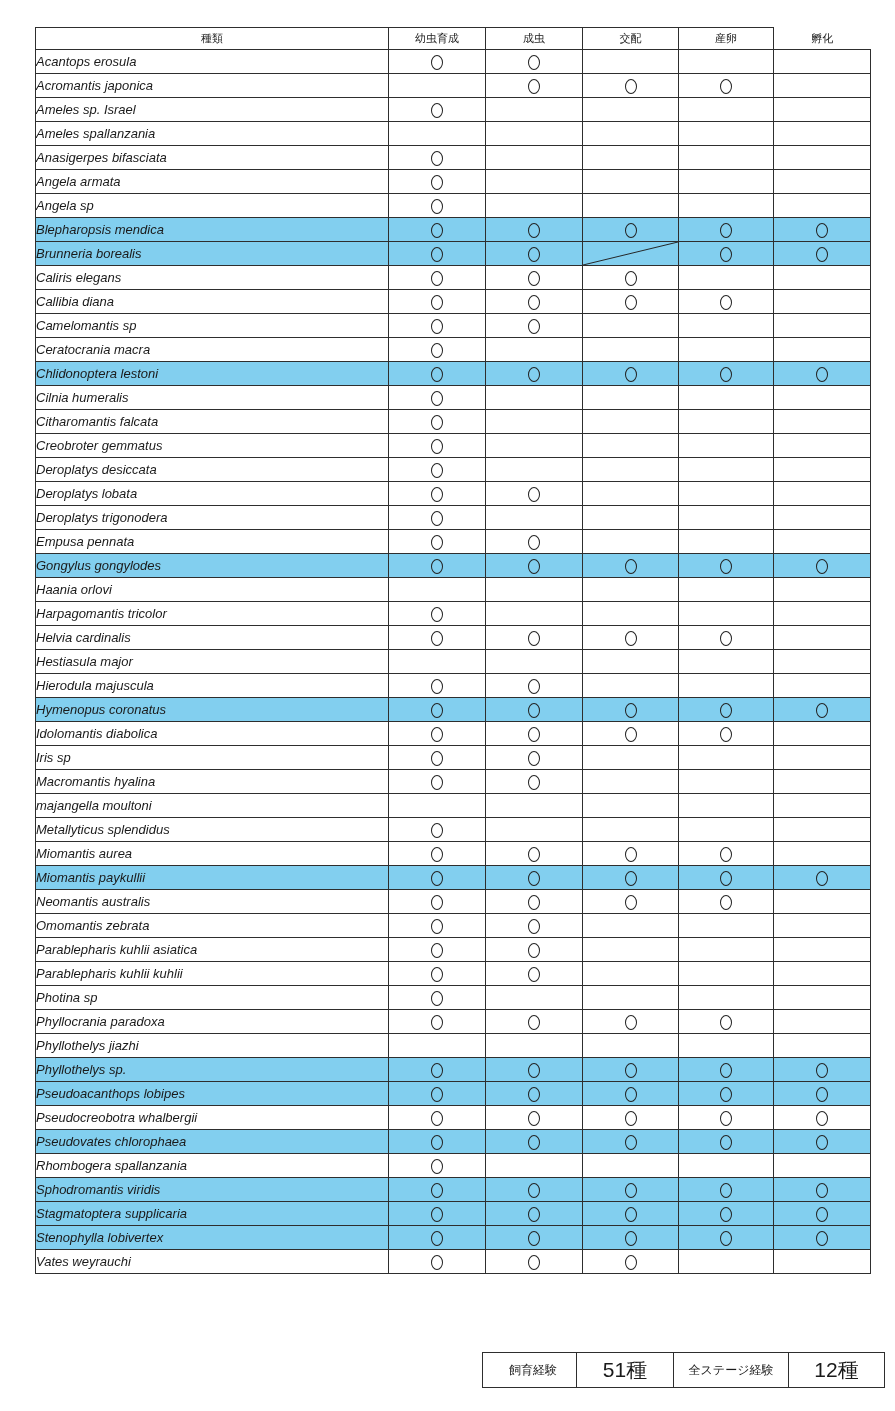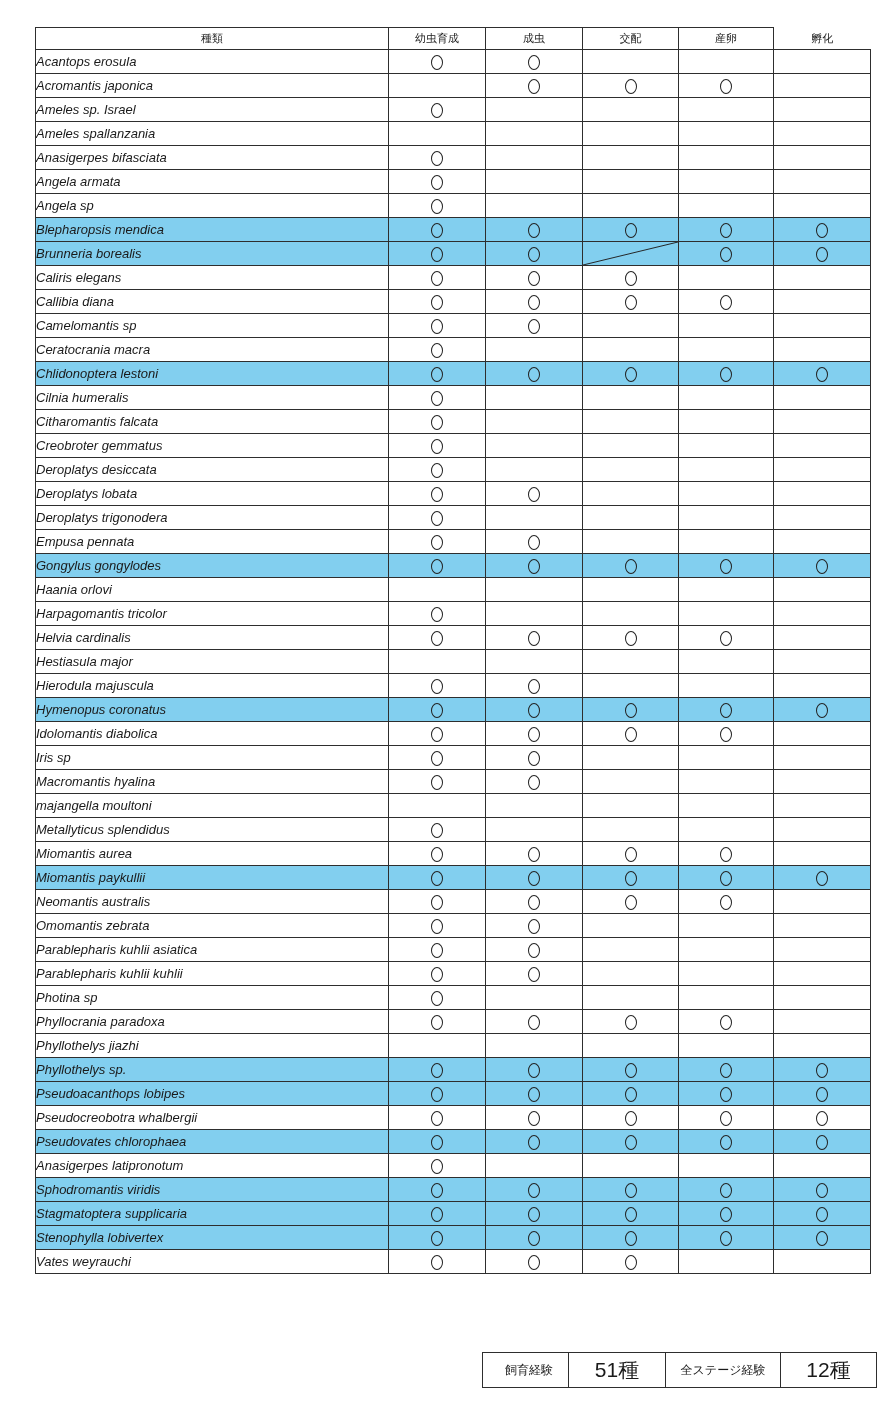--- a/index.html
+++ b/index.html
@@ -28,21 +28,21 @@
   }
   svg.diag { position:absolute; left:0; top:0; width:100%; height:100%; display:block; }
   .summary { position:absolute; left:482px; top:1352px; display:flex; }
   .summary .cell {
     box-sizing:border-box; height:36px; border:1px solid #2e2e2e; margin-left:-1px;
     display:flex; align-items:center; justify-content:center;
   }
   .summary .cell:first-child { margin-left:0; }
   .summary .label { font-size:12px; }
   .summary .value { font-size:21px; }
-  .w1 { width:87px;padding-left:7px; } .w2 { width:98px;text-align:center; } .w3 { width:116px; } .w4 { width:97px;text-align:center; }
+  .w1 { width:95px;padding-left:7px; } .w2 { width:98px;text-align:center; } .w3 { width:116px; } .w4 { width:97px;text-align:center; }
 </style>
 </head>
 <body>
 
 <table class="main">
   <colgroup>
     <col style="width:353px">
     <col style="width:97px">
     <col style="width:97px">
     <col style="width:96px">
@@ -426,21 +426,21 @@
       </tr>
       <tr style="background: rgb(130, 207, 239);">
         <td class="species">Pseudovates chlorophaea</td>
         <td class="mark"><span class="circle"></span></td>
         <td class="mark"><span class="circle"></span></td>
         <td class="mark"><span class="circle"></span></td>
         <td class="mark"><span class="circle"></span></td>
         <td class="mark"><span class="circle"></span></td>
       </tr>
       <tr>
-        <td class="species">Anasigerpes latipronotum</td>
+        <td class="species">Rhombogera spallanzania</td>
         <td class="mark"><span class="circle"></span></td>
         <td class="mark"></td>
         <td class="mark"></td>
         <td class="mark"></td>
         <td class="mark"></td>
       </tr>
       <tr style="background: rgb(130, 207, 239);">
         <td class="species">Sphodromantis viridis</td>
         <td class="mark"><span class="circle"></span></td>
         <td class="mark"><span class="circle"></span></td>

